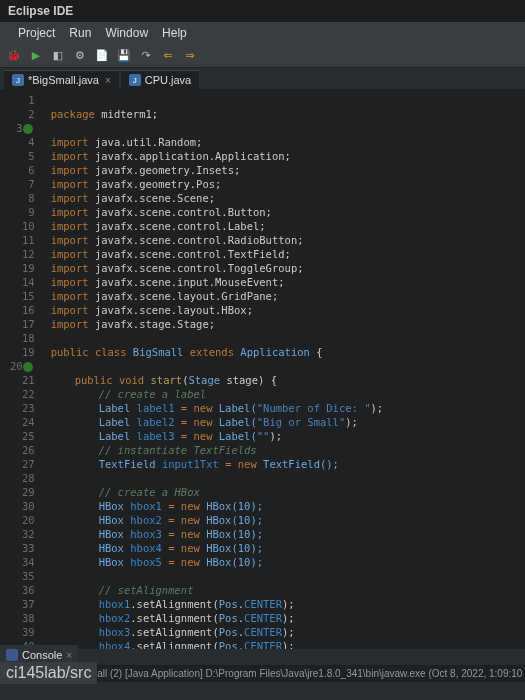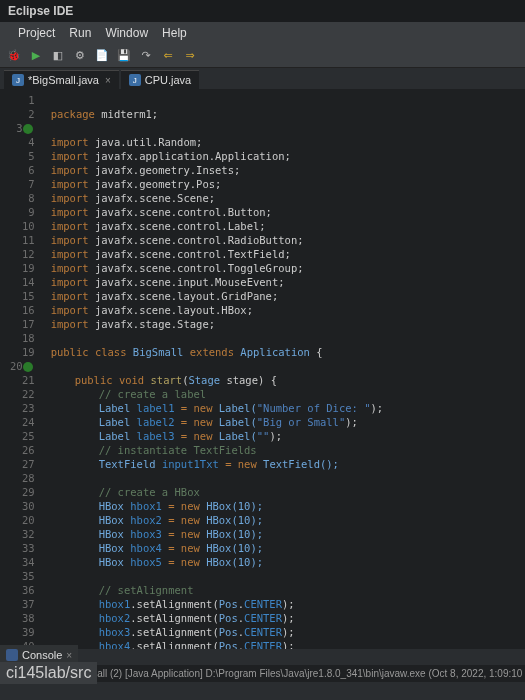--- a/index.html
+++ b/index.html
@@ -91,21 +91,21 @@
     font-family: Consolas, monospace;
     font-size: 10.5px;
     line-height: 14px;
     white-space: pre;
     color: #ccc;
   }
   .kw { color: #b97a3a; }      
   .cls { color: #6fa8dc; }    
   .fld { color: #3d85c6; }     
   .str { color: #4f81bd; }     
-  .com { color: #5f7a5f; }     
+  .com { color: #5f7a5f; font-style: italic; }     
   .mtd { color: #b0a060; }     
   .ind1 { padding-left: 24px; display: inline-block; }
   .ind2 { padding-left: 48px; display: inline-block; }
   .consolebar-wrap {
     position: absolute;
     left: 0; right: 0;
     bottom: 18px;
   }
   .consolebar-tab {
     background: #2f3234;

